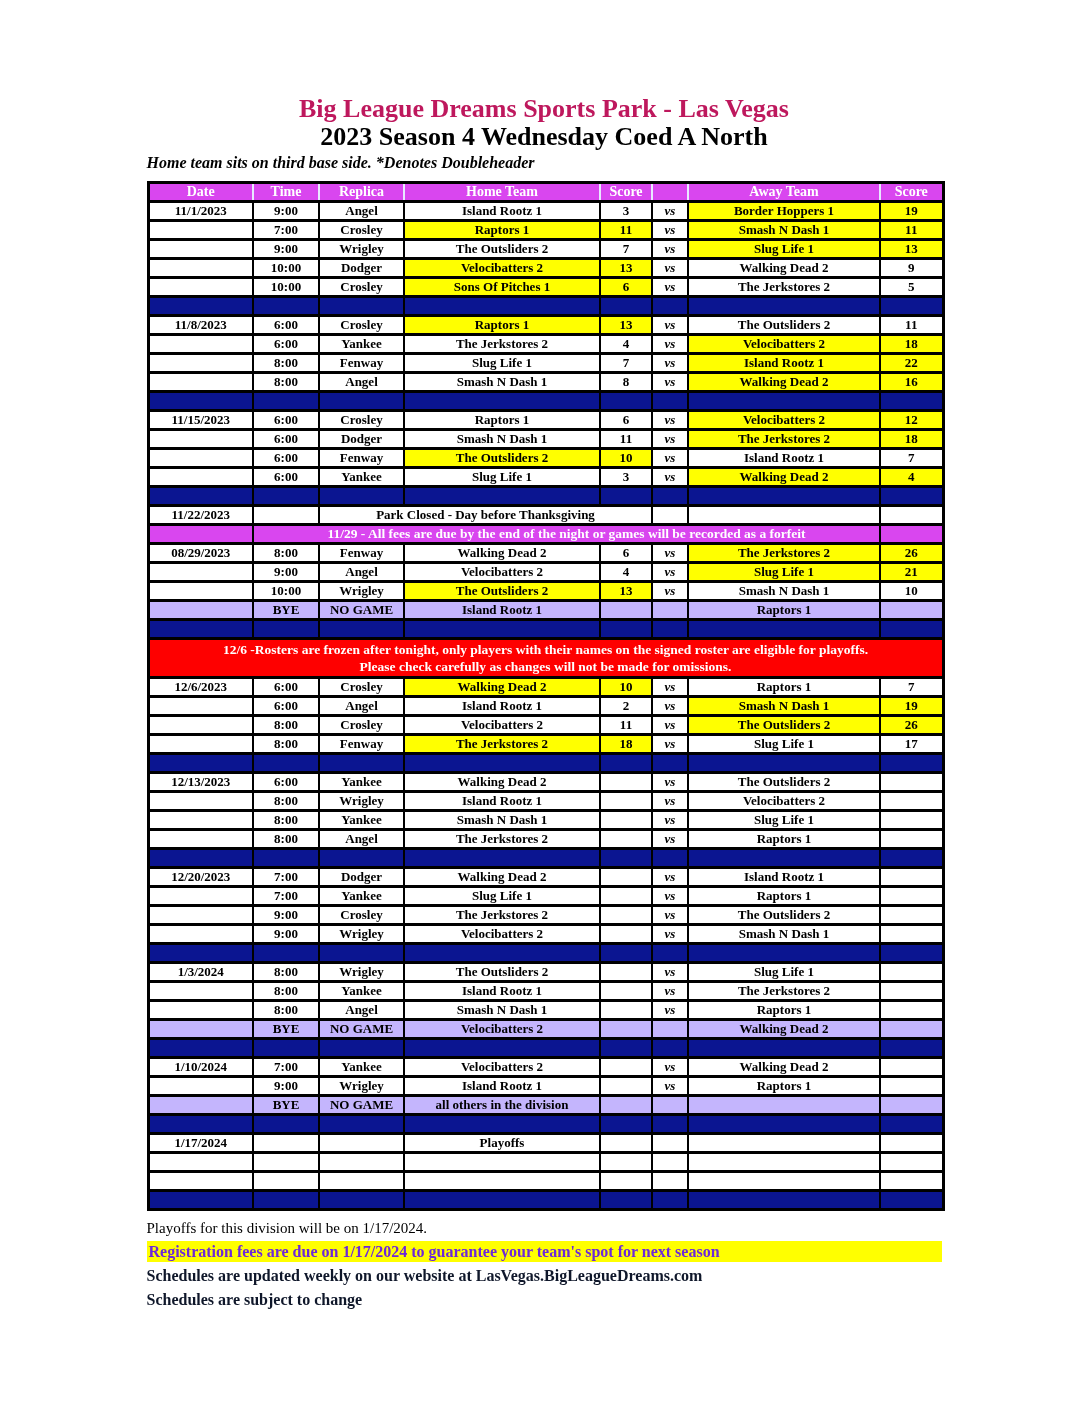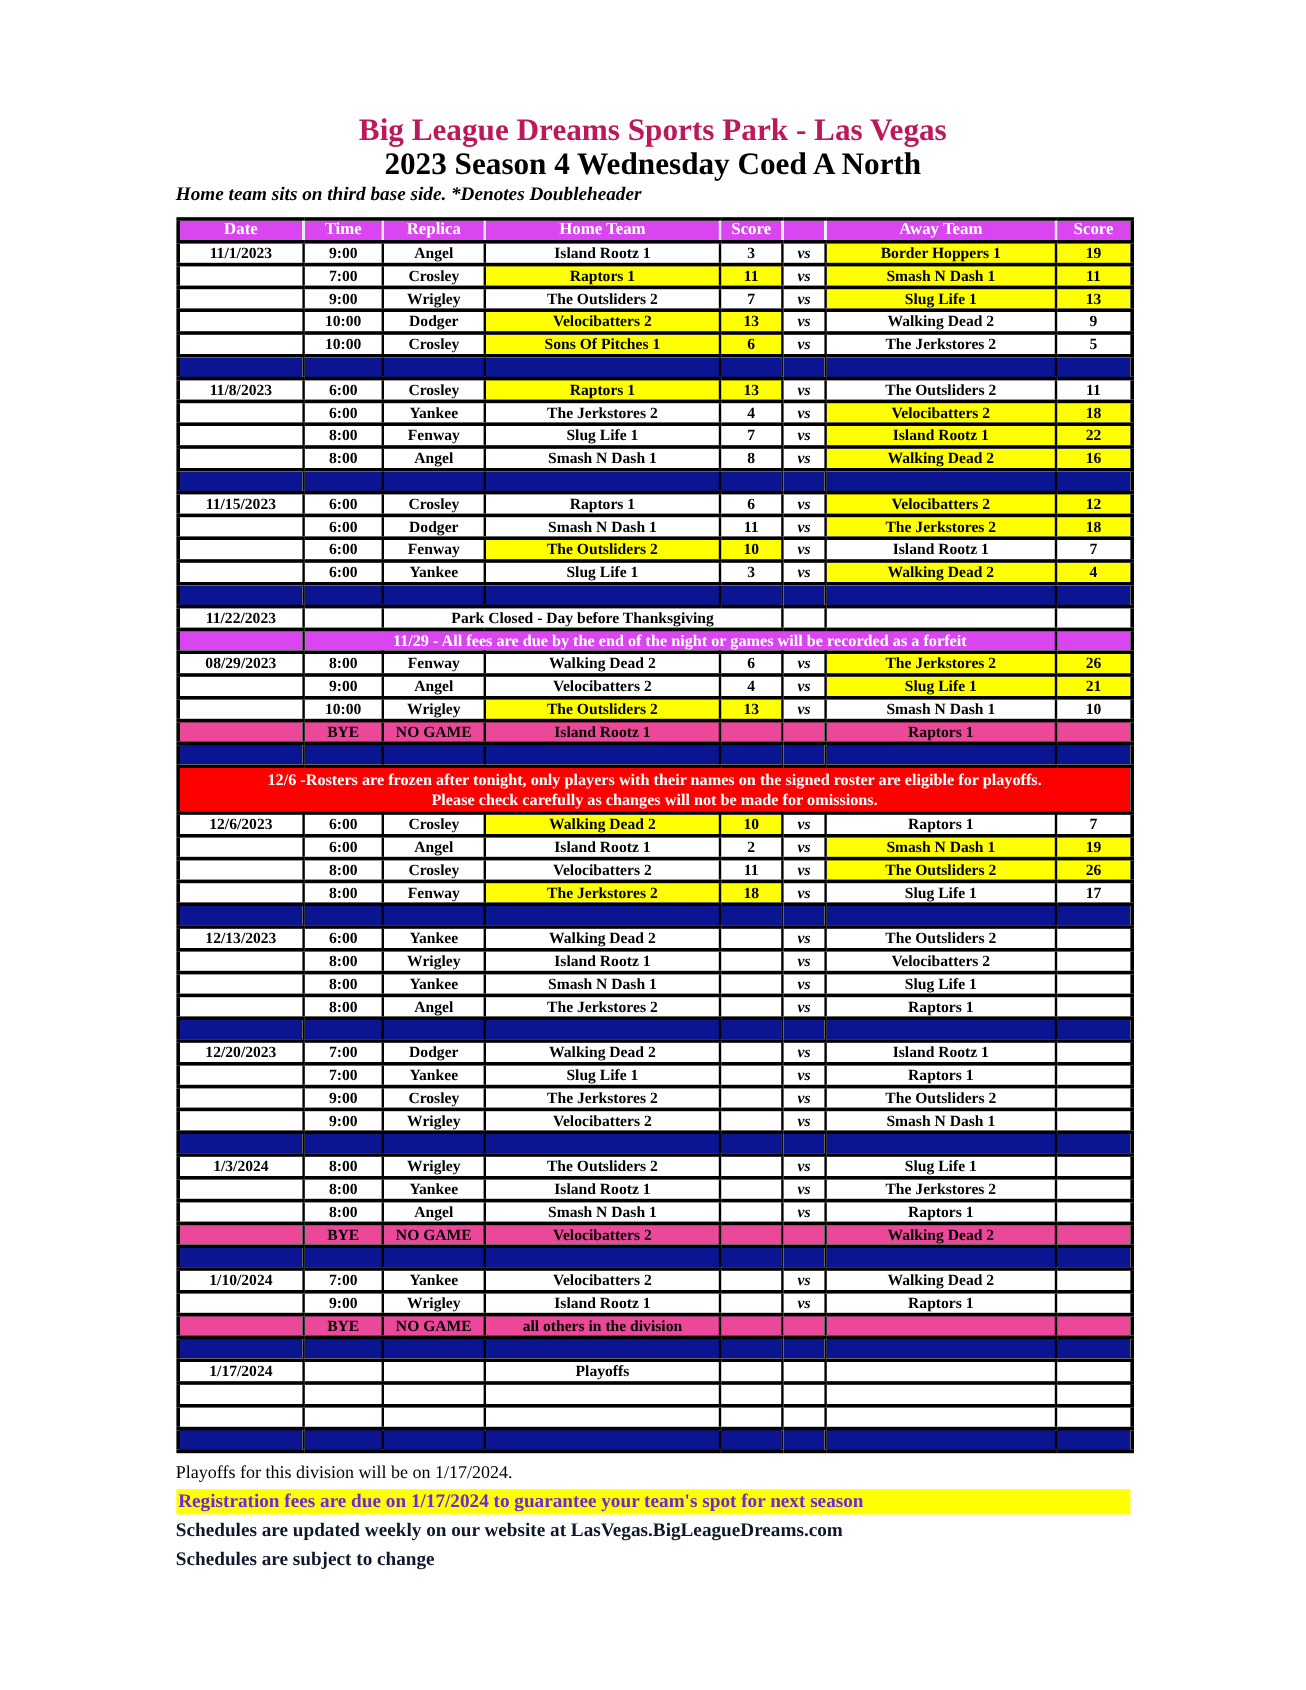--- a/index.html
+++ b/index.html
@@ -30,21 +30,21 @@
     height:16px;line-height:16px;padding:0;
     text-align:center;vertical-align:middle;
     font-weight:bold;font-size:13px;color:#000;
     overflow:hidden;white-space:nowrap;
   }
   table.sched th{
     background:#d946ef;color:#ffffff;font-size:14px;
     border-left:2px solid #e8e8ff;border-right:2px solid #e8e8ff;
   }
   tr.sep td{background:#0b1591;}
-  tr.bye td{background:#ec4899;}
+  tr.bye td{background:#c4b5fd;}
   tr.noteNavy td{background:#d946ef;color:#ffffff;font-size:13.5px;}
   tr.noteRed td{
     background:#fe0000;color:#ffffff;font-size:13.5px;
     height:auto;line-height:17px;padding:1px 0;
   }
   td.hl{background:#ffff00;color:#0b1591;}
   td.vs{font-style:italic;font-size:12px;}
   .footer{margin-top:8px;}
   .f-line1{font-weight:normal;font-size:15px;line-height:19px;color:#000;}
   .f-line2{

